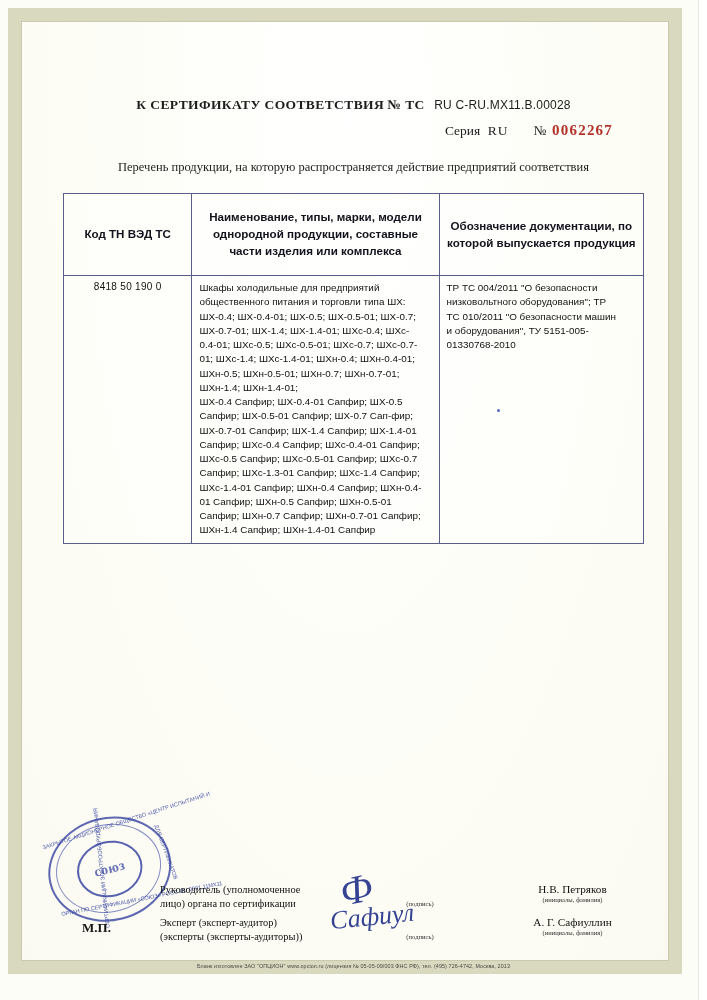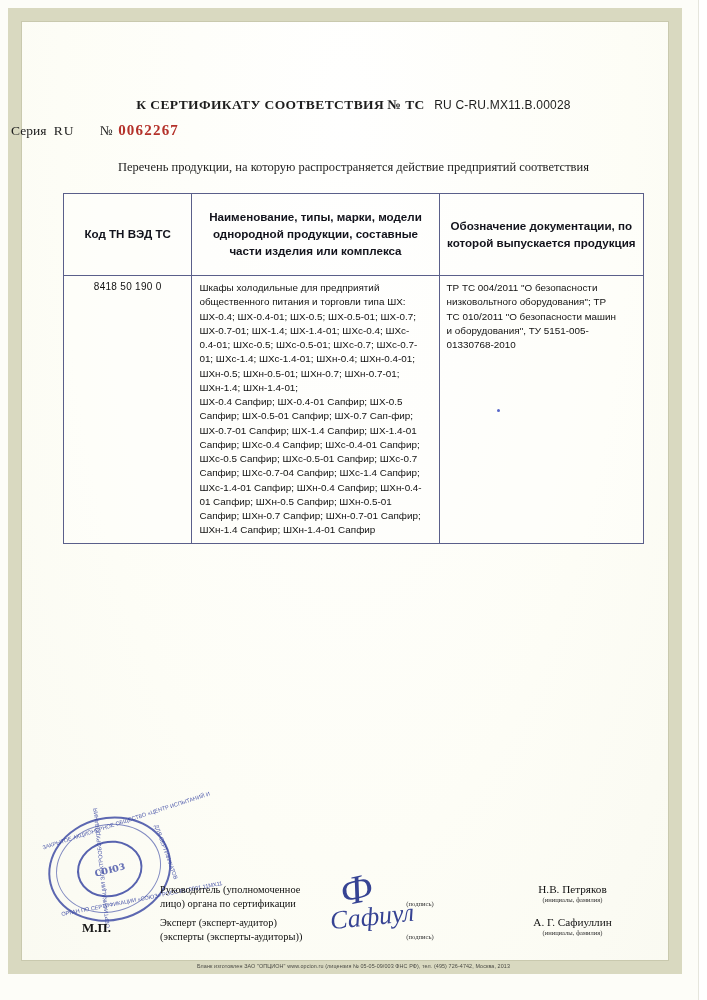--- a/index.html
+++ b/index.html
@@ -124,25 +124,24 @@
     font-family: "Liberation Sans", sans-serif;
     font-size: 12px;
     letter-spacing: 0.2px;
     margin-left: 6px;
     margin-top: 8px;
   }
   .series-row {
     position: absolute;
     left: 0; top: 122px;
     width: 613px;
-    text-align: left;
+    text-align: right;
     font-family: "Liberation Serif", serif;
     font-size: 13.5px;
     color: #1d1d1d;
-    padding-left: 11px;
   }
   .series-row .series-label { margin-right: 4px; }
   .series-row .series-code { letter-spacing: 1px; }
   .series-row .num-sign { margin-left: 22px; margin-right: 2px; }
   .series-row .series-number {
     color: #b4312a;
     font-family: "Liberation Serif", serif;
     font-size: 15px;
     font-weight: bold;
     letter-spacing: 1.2px;
@@ -413,21 +412,21 @@
           <p>ШХ-0.7-01; ШХ-1.4; ШХ-1.4-01; ШХс-0.4; ШХс-</p>
           <p>0.4-01; ШХс-0.5; ШХс-0.5-01; ШХс-0.7; ШХс-0.7-</p>
           <p>01; ШХс-1.4; ШХс-1.4-01; ШХн-0.4; ШХн-0.4-01;</p>
           <p>ШХн-0.5; ШХн-0.5-01; ШХн-0.7; ШХн-0.7-01;</p>
           <p>ШХн-1.4; ШХн-1.4-01;</p>
           <p>ШХ-0.4 Сапфир; ШХ-0.4-01 Сапфир; ШХ-0.5</p>
           <p>Сапфир; ШХ-0.5-01 Сапфир; ШХ-0.7 Сап-фир;</p>
           <p>ШХ-0.7-01 Сапфир; ШХ-1.4 Сапфир; ШХ-1.4-01</p>
           <p>Сапфир; ШХс-0.4 Сапфир; ШХс-0.4-01 Сапфир;</p>
           <p>ШХс-0.5 Сапфир; ШХс-0.5-01 Сапфир; ШХс-0.7</p>
-          <p>Сапфир; ШХс-0.7-04 Сапфир; ШХс-1.4 Сапфир;</p>
+          <p>Сапфир; ШХс-1.3-01 Сапфир; ШХс-1.4 Сапфир;</p>
           <p>ШХс-1.4-01 Сапфир; ШХн-0.4 Сапфир; ШХн-0.4-</p>
           <p>01 Сапфир; ШХн-0.5 Сапфир; ШХн-0.5-01</p>
           <p>Сапфир; ШХн-0.7 Сапфир; ШХн-0.7-01 Сапфир;</p>
           <p>ШХн-1.4 Сапфир; ШХн-1.4-01 Сапфир</p>
         </td>
         <td class="cell-doc">
           <p>ТР ТС 004/2011 "О безопасности</p>
           <p>низковольтного оборудования"; ТР</p>
           <p>ТС 010/2011 "О безопасности машин</p>
           <p>и оборудования", ТУ 5151-005-</p>

